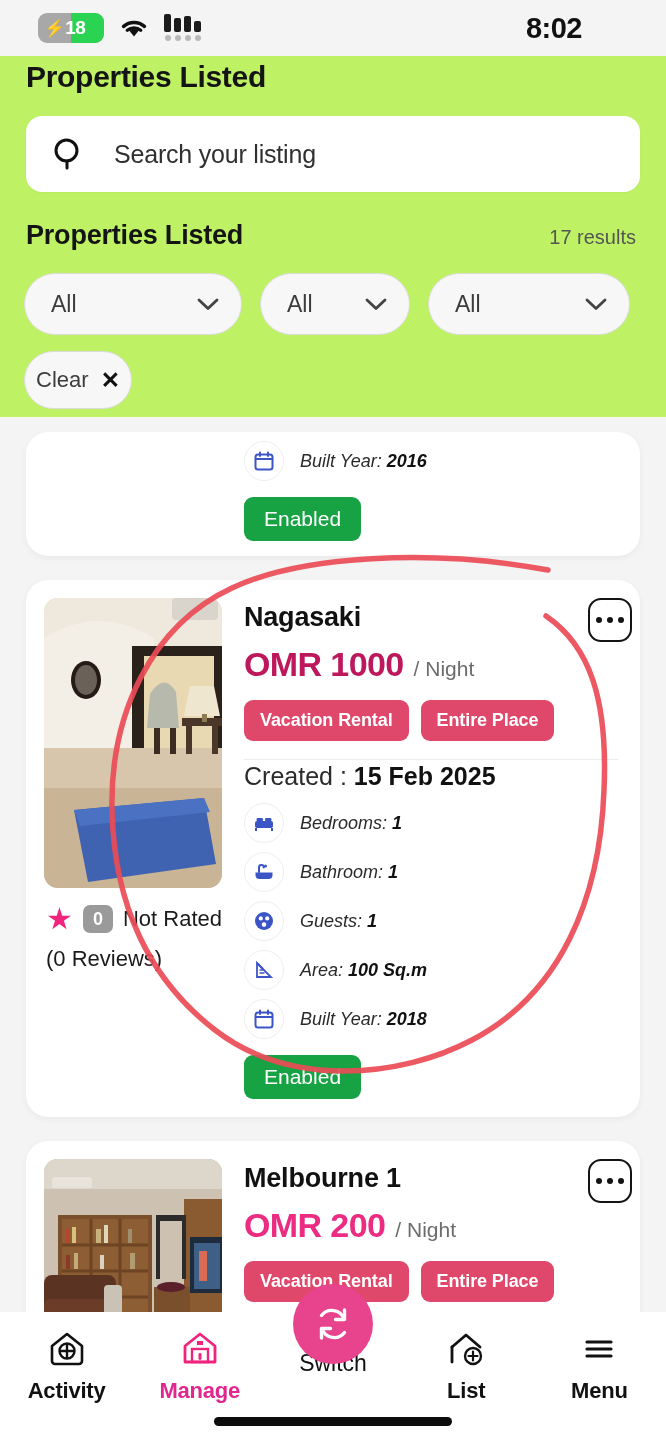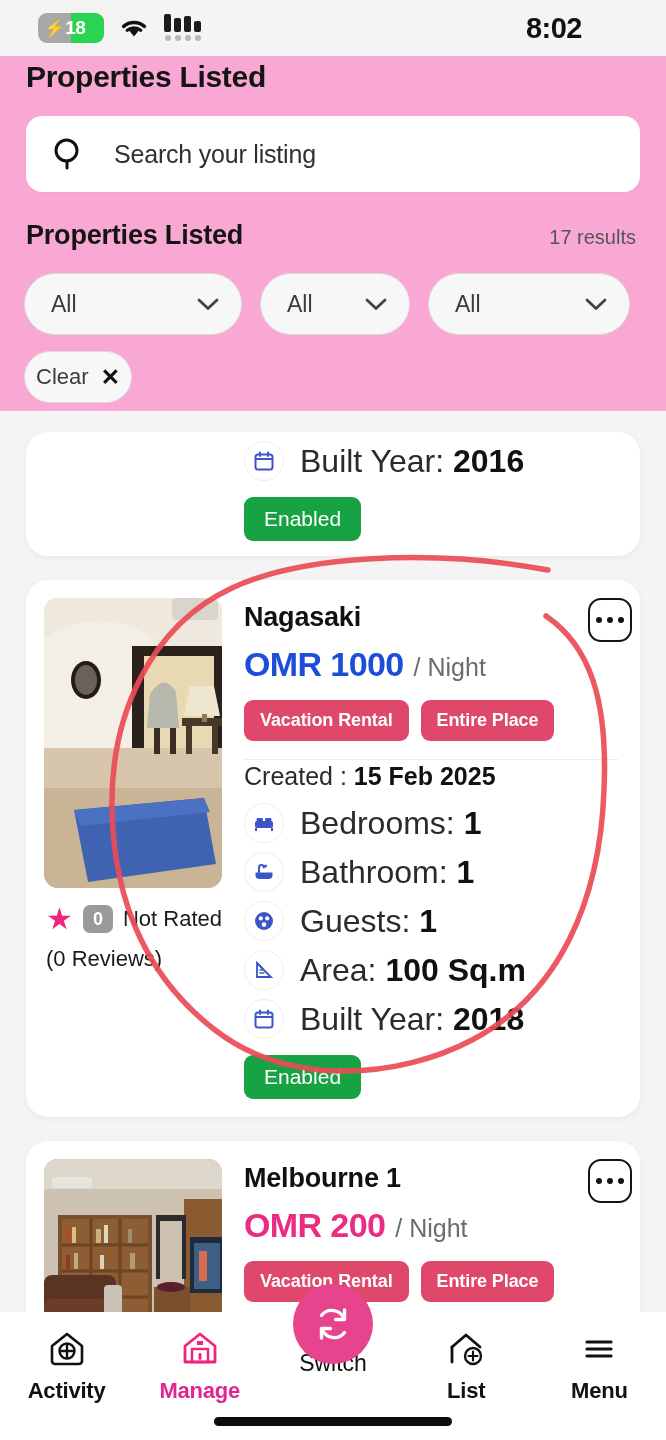--- a/index.html
+++ b/index.html
@@ -39,21 +39,21 @@
     font-size: 29px; font-weight: 700; color: #111; letter-spacing: -0.5px;
   }
 
   
   .page-title {
     padding: 4px 0 22px 26px;
     font-size: 30px; font-weight: 700; color: #141414; letter-spacing: -0.3px;
   }
 
   
-  .topzone { position: relative; z-index: 5; background: #f9a8d4; padding-bottom: 8px; }
+  .topzone { position: relative; z-index: 5; background: #bef264; padding-bottom: 8px; }
 
   .searchbar {
     margin: 0 26px; height: 76px; background: #ffffff; border-radius: 16px;
     display: flex; align-items: center; gap: 26px; padding: 0 24px;
     box-shadow: 0 1px 2px rgba(0,0,0,0.04);
   }
   .searchbar .ph { font-size: 25px; color: #303030; letter-spacing: -0.2px; }
 
   .section-row {
     display: flex; align-items: baseline; justify-content: space-between;
@@ -64,21 +64,21 @@
 
   .filters { display: flex; gap: 18px; padding: 22px 0 0 24px; flex-wrap: wrap; }
   .pill {
     height: 62px; border: 1.5px solid #dcdcdc; border-radius: 34px; background: #f7f7f7;
     display: flex; align-items: center; justify-content: space-between;
     padding: 0 22px 0 26px; color: #3c3c3c; font-size: 23px;
   }
   .pill.w1 { width: 218px; } .pill.w2 { width: 150px; } .pill.w3 { width: 202px; }
   .chev { width: 22px; height: 13px; }
   .clear-pill {
-    margin: 16px 0 0 24px; height: 52px; width: 108px;
+    margin: 16px 0 0 24px; height: 58px; width: 108px;
     border: 1.5px solid #dcdcdc; border-radius: 30px; background: #f7f7f7;
     display: flex; align-items: center; justify-content: center; gap: 12px;
     font-size: 22px; color: #3c3c3c;
   }
   .xmark { font-size: 23px; font-weight: 700; color: #111; line-height: 1; }
 
   
   .list { position: absolute; left: 0; right: 0; top: 432px; bottom: 128px; overflow: hidden; }
   .card {
     background: #fff; border-radius: 22px; margin: 0 26px 24px 26px;
@@ -94,36 +94,36 @@
     background: #9a9a9a; color: #fff; font-size: 18px; font-weight: 600;
     border-radius: 7px; padding: 2px 10px; line-height: 1.35;
   }
   .rlabel { font-size: 22px; color: #1b1b1b; }
   .reviews { font-size: 22px; color: #1b1b1b; margin-top: 12px; padding-left: 2px; }
 
   .card .right { flex: 1; padding: 4px 22px 0 22px; min-width: 0; position: relative; }
   .ctitle { font-size: 27px; font-weight: 700; color: #111; letter-spacing: -0.2px; }
   .price-row { display: flex; align-items: baseline; gap: 10px; margin-top: 12px; }
   .price { font-size: 34px; font-weight: 700; letter-spacing: -0.6px; }
-  .per { font-size: 25px; color: #6c6c6c; }
+  .per { font-size: 21px; color: #6c6c6c; }
   .tags { display: flex; gap: 12px; margin-top: 16px; }
   .tag {
     border-radius: 9px; color: #fff; font-size: 18px; font-weight: 700;
     padding: 10px 16px; letter-spacing: -0.1px;
   }
   .divider { height: 1px; background: #ececec; margin: 18px 0 0 0; }
   .created { font-size: 25px; color: #2b2b2b; margin-top: 2px; }
   .created b { font-weight: 700; color: #111; }
   .specs { margin-top: 12px; }
   .spec { display: flex; align-items: center; gap: 16px; margin-top: 9px; }
   .spec .ico {
     width: 40px; height: 40px; border-radius: 50%; border: 1.5px solid #eeeeee;
     display: flex; align-items: center; justify-content: center; flex: 0 0 40px;
   }
-  .spec .txt { font-size: 32px; color: #2b2b2b; }
+  .spec .txt { font-size: 18px; color: #2b2b2b; font-style: italic; }
   .spec .txt b { font-weight: 700; color: #111; }
   .enabled {
     display: inline-block; margin-top: 16px; background: #17a243; color: #fff;
     font-size: 21px; border-radius: 9px; padding: 10px 20px;
   }
   .dots-btn {
     position: absolute; right: 8px; top: 0;
     width: 44px; height: 44px; border: 2.5px solid #131313; border-radius: 13px;
     display: flex; align-items: center; justify-content: center; gap: 5px; background: #fff;
   }
@@ -292,21 +292,21 @@
       </div>
 
       <div class="right">
         <div class="dots-btn">
             <i></i>
             <i></i>
             <i></i>
           </div>
         <div class="ctitle">Nagasaki</div>
         <div class="price-row">
-          <span class="price" style="color:#1d4ed8">OMR 1000</span>
+          <span class="price" style="color:#be185d">OMR 1000</span>
           <span class="per">/ Night</span>
         </div>
         <div class="tags">
           <span class="tag" style="background:#e0486b">Vacation Rental</span>
           <span class="tag" style="background:#e0486b">Entire Place</span>
         </div>
         <div class="divider"></div>
         <div class="created"><span>Created :</span> <b>15 Feb 2025</b></div>
 
         <div class="specs">

